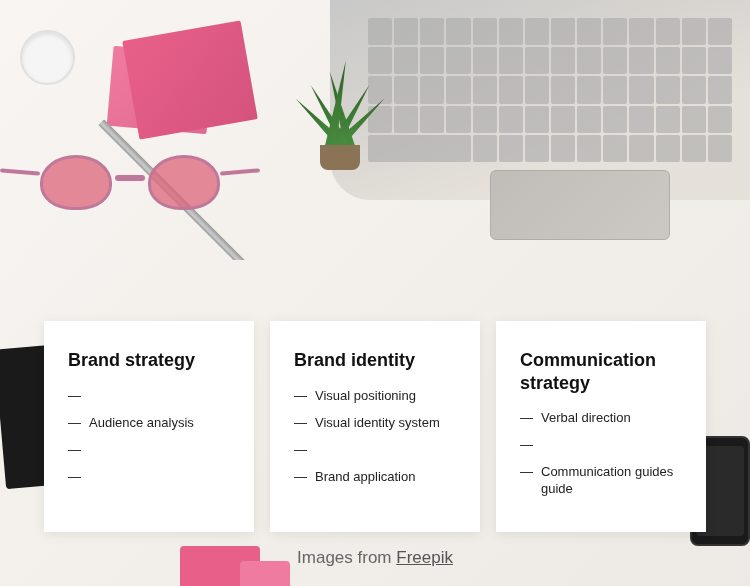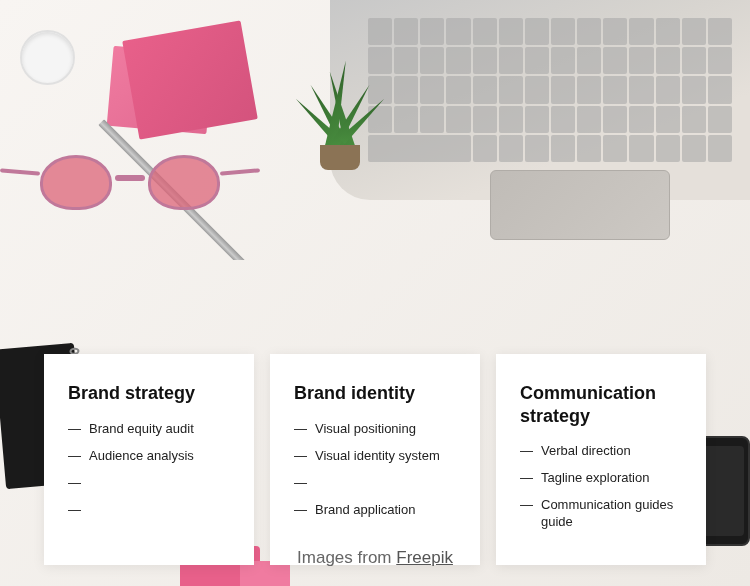--- a/index.html
+++ b/index.html
@@ -302,21 +302,21 @@
 
     .earbud-left { top: 0; left: 0; transform: rotate(-15deg); }
     .earbud-right { top: 10px; right: 0; transform: rotate(15deg); }
 
     
     .content-overlay {
       position: absolute;
       bottom: 0;
       left: 0;
       width: 100%;
-      padding: 0 20px 21px 20px;
+      padding: 0 20px 54px 20px;
     }
 
     .cards-container {
       display: flex;
       gap: 16px;
       justify-content: center;
     }
 
     .card {
       background: #ffffff;
@@ -557,21 +557,20 @@
 </div>
 
 <div class="content-overlay">
   <div class="cards-container">
 
     <div class="card">
       <div class="card-title">Brand strategy</div>
       <ul class="card-items">
         <li class="card-item">
           <span class="dash">—</span>
-          <span>Brand equity audit</span>
         </li>
         <li class="card-item">
           <span class="dash">—</span>
           <span>Audience analysis</span>
         </li>
         <li class="card-item">
           <span class="dash">—</span>
         </li>
         <li class="card-item">
           <span class="dash">—</span>
@@ -602,21 +601,20 @@
 
     <div class="card">
       <div class="card-title">Communication strategy</div>
       <ul class="card-items">
         <li class="card-item">
           <span class="dash">—</span>
           <span>Verbal direction</span>
         </li>
         <li class="card-item">
           <span class="dash">—</span>
-          <span>Tagline exploration</span>
         </li>
         <li class="card-item">
           <span class="dash">—</span>
           <span>Communication guides guide</span>
         </li>
       </ul>
     </div>
   </div>
 </div>
 

